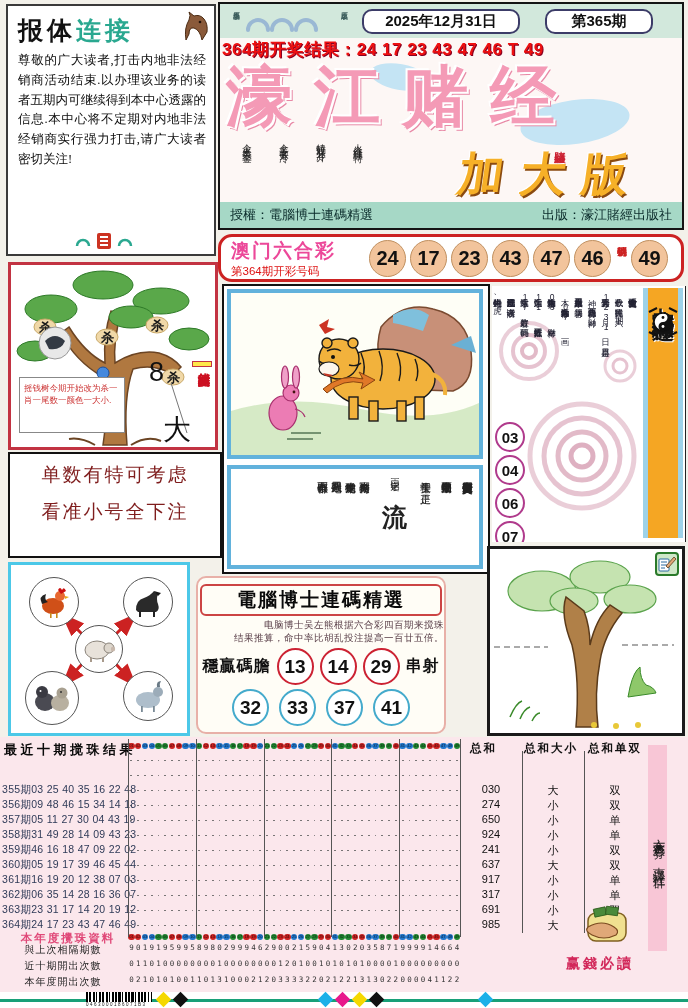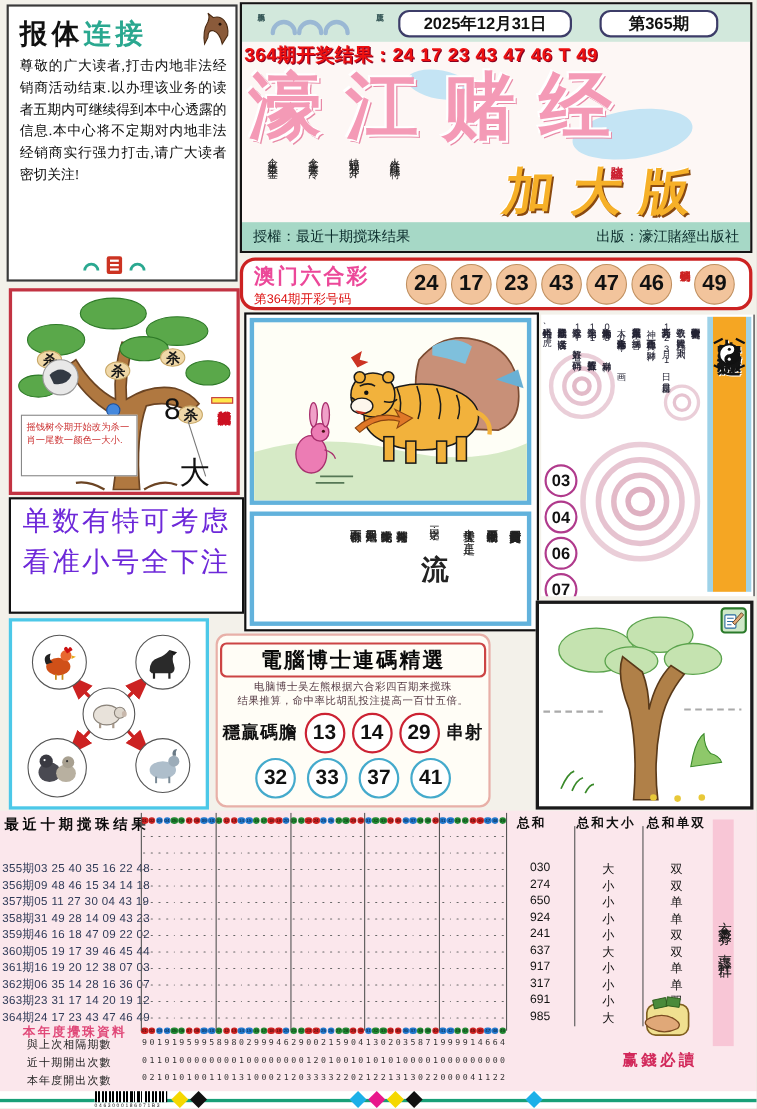--- a/index.html
+++ b/index.html
@@ -55,21 +55,21 @@
              color:#cc3333;font-size:8.5px;line-height:1.45;padding:4px;box-sizing:border-box;}
   .tree-side{position:absolute;right:3px;top:96px;width:18px;background:#ffe84a;border:1px solid #c23342;
              color:#cc1122;font-weight:bold;font-size:12px;text-align:center;line-height:14.5px;padding:2px 0;}
   .big8{position:absolute;left:138px;top:92px;font-size:27px;color:#111;}
   .bigda{position:absolute;left:152px;top:146px;font-size:28px;color:#111;}
 
   
   .poem{left:8px;top:452px;width:214px;height:106px;border:2px solid #111;}
   .poem-head{height:24px;background:repeating-linear-gradient(90deg,#ee0a96 0 19px,#b8077a 19px 23px);
              color:#ffe800;font-size:13px;font-weight:bold;display:flex;align-items:center;justify-content:center;letter-spacing:1px;}
-  .poem-body{font-size:25px;letter-spacing:2px;text-align:center;line-height:37px;margin-top:2px;color:#6d28d9;}
+  .poem-body{font-size:19px;letter-spacing:2px;text-align:center;line-height:37px;margin-top:2px;color:#7f1d1d;}
 
   
   .zodiac{left:8px;top:562px;width:182px;height:174px;border:3px solid #4cc8e8;}
   .zo-circle{position:absolute;border:1.5px solid #555;border-radius:50%;background:#fff;
              display:flex;align-items:center;justify-content:center;}
 
   
   .tigercol{left:222px;top:284px;width:268px;height:290px;border:2px solid #111;background:#fff;}
   .tiger{position:absolute;left:3px;top:3px;width:256px;height:170px;border:4px solid #62b2dc;box-sizing:border-box;background:#fefef6;}
   .riddle{position:absolute;left:3px;top:179px;width:256px;height:104px;border:4px solid #62b2dc;box-sizing:border-box;background:#fff;}
@@ -90,21 +90,21 @@
   .bagua-cols>div{margin-left:1.5px;font-size:8.5px;color:#223;line-height:12px;}
   .bagua-nums{position:absolute;left:3px;top:136px;display:flex;flex-direction:column;gap:3px;}
   .bagua-num{width:26px;height:26px;border-radius:50%;border:2.5px solid #b03a8c;background:#fff;
              display:flex;align-items:center;justify-content:center;font-size:15px;font-weight:bold;}
   .spiral{position:absolute;opacity:.65;}
 
   
   .doctor{left:196px;top:576px;width:250px;height:158px;border:2px solid #e8b0a8;border-radius:10px;background:#fffdf6;}
   .doc-title{width:238px;margin:6px auto 2px;border:2px solid #cc4444;border-radius:6px;text-align:center;
              font-size:19px;font-weight:bold;letter-spacing:2px;padding:1px 0;color:#0a0a0a;}
-  .doc-desc{font-size:9.5px;color:#553a44;text-align:center;line-height:13px;letter-spacing:.5px;}
+  .doc-desc{font-size:9.5px;color:#553a44;text-align:right;line-height:13px;letter-spacing:.5px;}
   .doc-row{display:flex;align-items:center;justify-content:center;gap:6px;margin-top:4px;}
   .doc-label{font-size:16px;font-weight:bold;letter-spacing:1px;}
   .dnum{width:33px;height:33px;border-radius:50%;display:flex;align-items:center;justify-content:center;
         font-size:19px;font-weight:bold;background:#fff;}
   .dred{border:2.5px solid #cc2233;}
   .dblue{border:2.5px solid #44aacc;}
 
   
   .tree2{left:487px;top:546px;width:198px;height:190px;border:3px solid #1a1a1a;}
   .writer-icon{position:absolute;right:3px;top:3px;width:24px;height:24px;border:2px solid #2a7a2a;border-radius:4px;
@@ -203,21 +203,21 @@
     <div class="big-title">濠江赌经</div>
     <div class="mast-cols" id="mast-cols">
         <div class="vrl">金火土数土金</div>
         <div class="vrl">金多玄中开冷</div>
         <div class="vrl">特码双开冷开</div>
         <div class="vrl">火金红球绿特</div>
       </div>
     <div class="motto vrl">賭經誠言</div>
     <div class="edition">加大版</div>
     <div class="mast-bar">
-      <span>授權：最近十期搅珠结果</span>
+      <span>授權：電腦博士連碼精選</span>
       <span>出版：濠江賭經出版社</span>
     </div>
   </section>
 
   <section class="panel drawbar">
     <div class="draw-titles">
       <div class="draw-t1">澳门六合彩</div>
       <div class="draw-t2">第364期开彩号码</div>
     </div>
     <div class="draw-balls" id="draw-balls">

